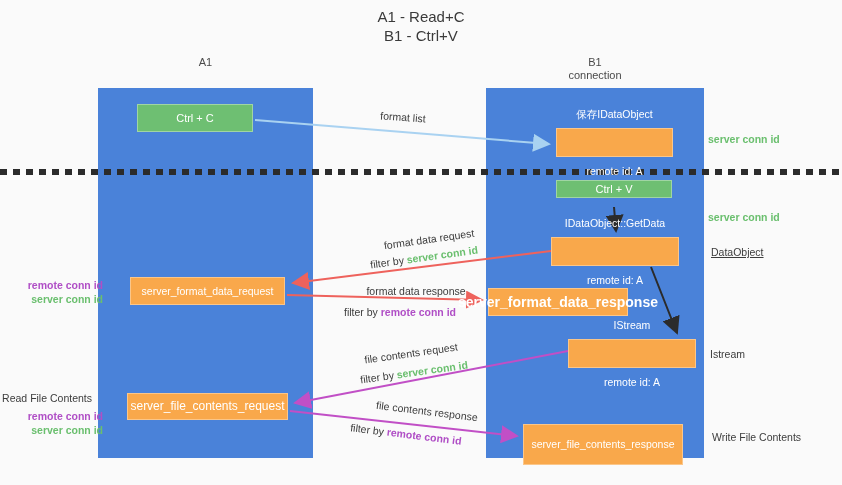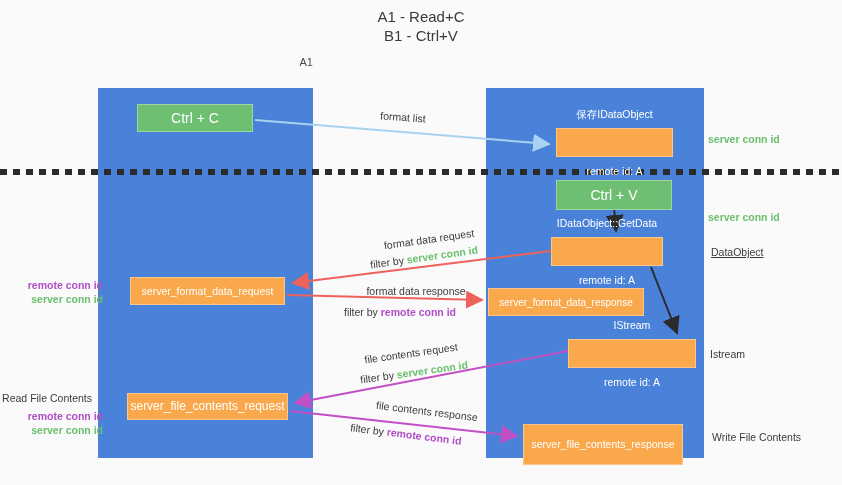--- a/index.html
+++ b/index.html
@@ -16,21 +16,21 @@
   }
   .ll-header{
     top:56px;text-align:center;font-size:11px;line-height:13px;color:#4a4a4a;
   }
   .lifeline{
     top:88px;height:370px;background:var(--lifeline,#4a82d9);
   }
   svg.overlay{position:absolute;left:0;top:0;pointer-events:none;}
   .box{
     display:flex;flex-direction:column;align-items:center;justify-content:center;
-    color:#fff;font-size:14px;line-height:13px;text-align:center;
+    color:#fff;font-size:11px;line-height:13px;text-align:center;
     box-sizing:border-box;border:1px solid rgba(255,255,255,0.35);
   }
   .box.orange{background:var(--orange,#f9a84b);}
   .box.green{background:var(--green,#6ebf72);}
   .box .bl{white-space:nowrap;}
   .box.two{font-size:10.5px;line-height:12.5px;gap:44px;}
   .mlabel{
     font-size:10.5px;white-space:nowrap;color:#3c3c3c;
     transform-origin:center center;
   }
@@ -43,22 +43,26 @@
 </head>
 <body>
 
 <div id="stage">
 
   <div class="abs title">
     <div>A1 - Read+C</div>
     <div>B1 - Ctrl+V</div>
   </div>
 
-  <div class="abs ll-header" style="left:98px;width:215px;text-align:right;">
+  <div class="abs ll-header" style="left:98px;width:215px;">
     <div>A1</div>
+  </div>
+  <div class="abs ll-header" style="left:486px;width:218px;">
+    <div>B1</div>
+    <div>connection</div>
   </div>
 
   <div class="abs lifeline" style="left:98px;width:215px;"></div>
   <div class="abs lifeline" style="left:486px;width:218px;"></div>
 
   <svg class="overlay" width="842" height="485" viewBox="0 0 842 485">
     <defs>
       <marker id="m-lb" markerWidth="9" markerHeight="9" refX="8" refY="4.5" orient="auto">
         <path d="M0,0 L9,4.5 L0,9 z" fill="var(--arrow-lightblue,#a9d2f1)"></path>
       </marker>
@@ -92,34 +96,34 @@
 
   <div class="abs box green" style="left:137px;top:104px;width:116px;height:28px;">
     <div class="bl">Ctrl + C</div>
   </div>
 
   <div class="abs box orange two" style="left:556px;top:128px;width:117px;height:29px;">
     <div class="bl">保存IDataObject</div>
     <div class="bl">remote id: A</div>
   </div>
 
-  <div class="abs box green" style="left:556px;top:180px;width:116px;height:30px;">
+  <div class="abs box green" style="left:556px;top:180px;width:116px;height:18px;">
     <div class="bl">Ctrl + V</div>
   </div>
 
-  <div class="abs box orange two" style="left:551px;top:237px;width:112px;height:29px;">
+  <div class="abs box orange two" style="left:551px;top:237px;width:128px;height:29px;">
     <div class="bl">IDataObject::GetData</div>
     <div class="bl">remote id: A</div>
   </div>
 
   <div class="abs box orange" style="left:130px;top:277px;width:155px;height:28px;font-size:10.5px;">
     <div class="bl">server_format_data_request</div>
   </div>
 
-  <div class="abs box orange" style="left:488px;top:288px;width:156px;height:28px;font-size:10px;">
+  <div class="abs box orange" style="left:488px;top:288px;width:140px;height:28px;font-size:14px;font-weight:bold;">
     <div class="bl">server_format_data_response</div>
   </div>
 
   <div class="abs box orange two" style="left:568px;top:339px;width:128px;height:29px;">
     <div class="bl">IStream</div>
     <div class="bl">remote id: A</div>
   </div>
 
   <div class="abs box orange" style="left:127px;top:393px;width:161px;height:27px;font-size:12px;">
     <div class="bl">server_file_contents_request</div>

